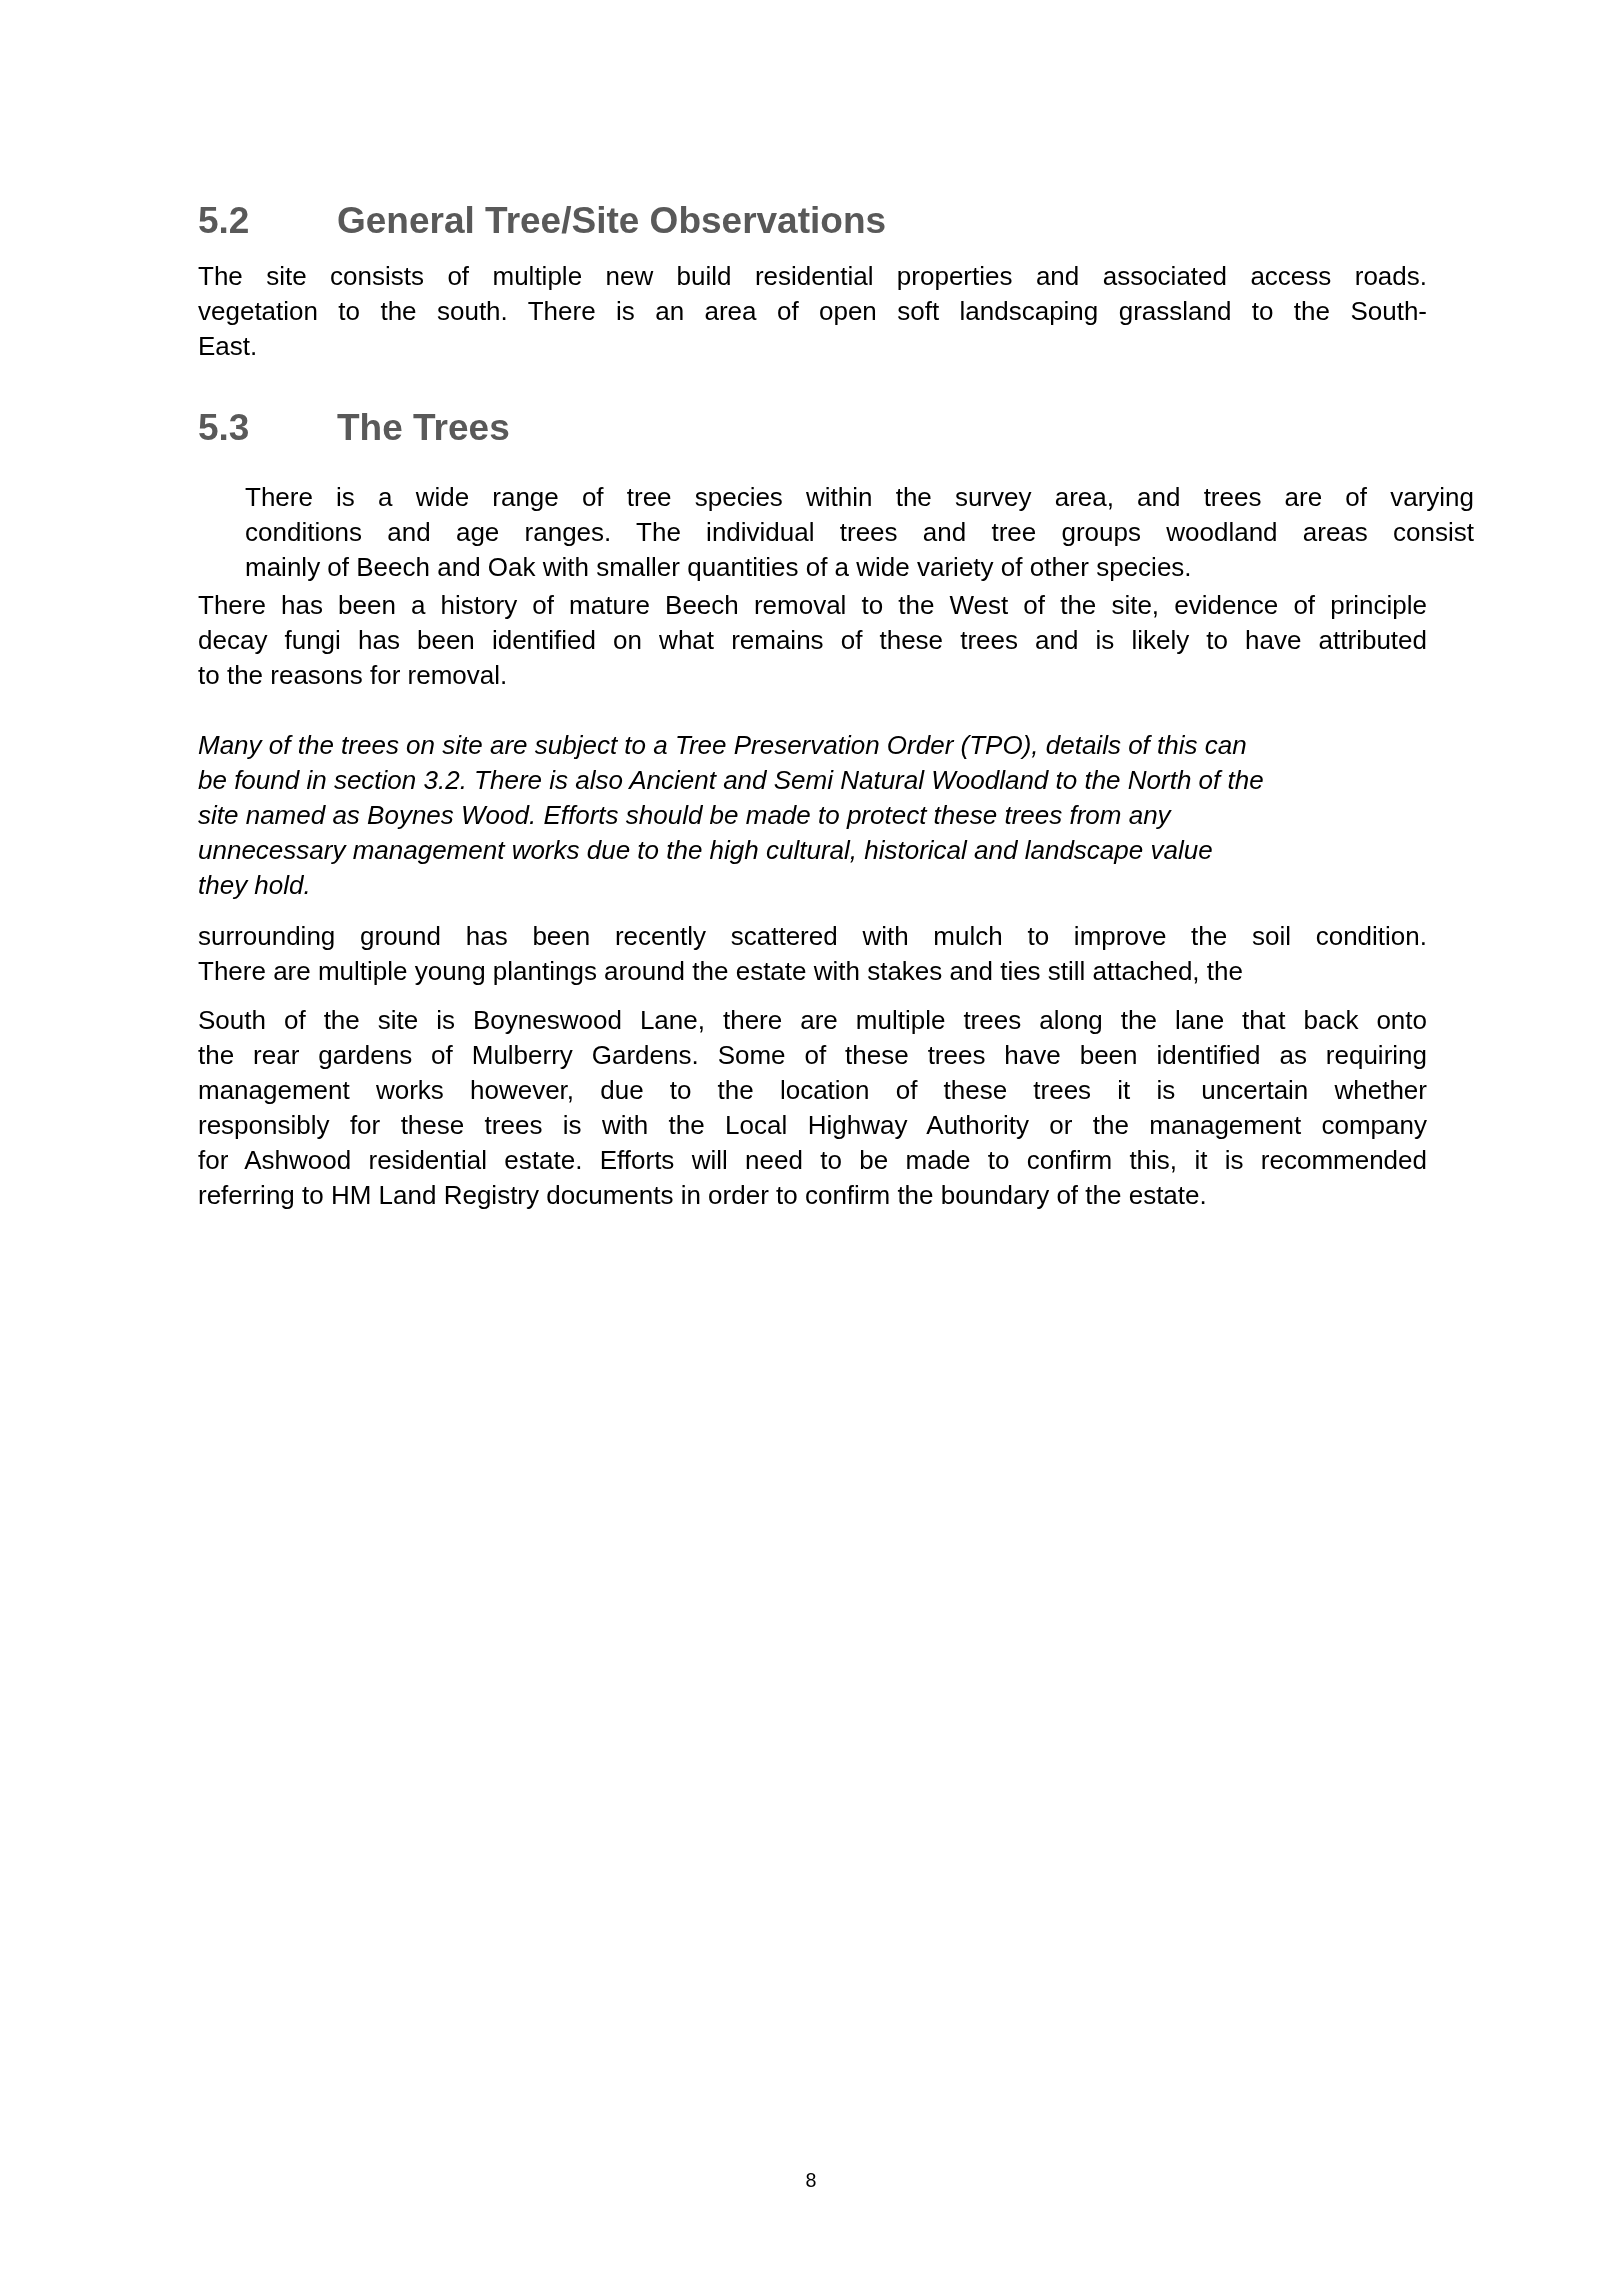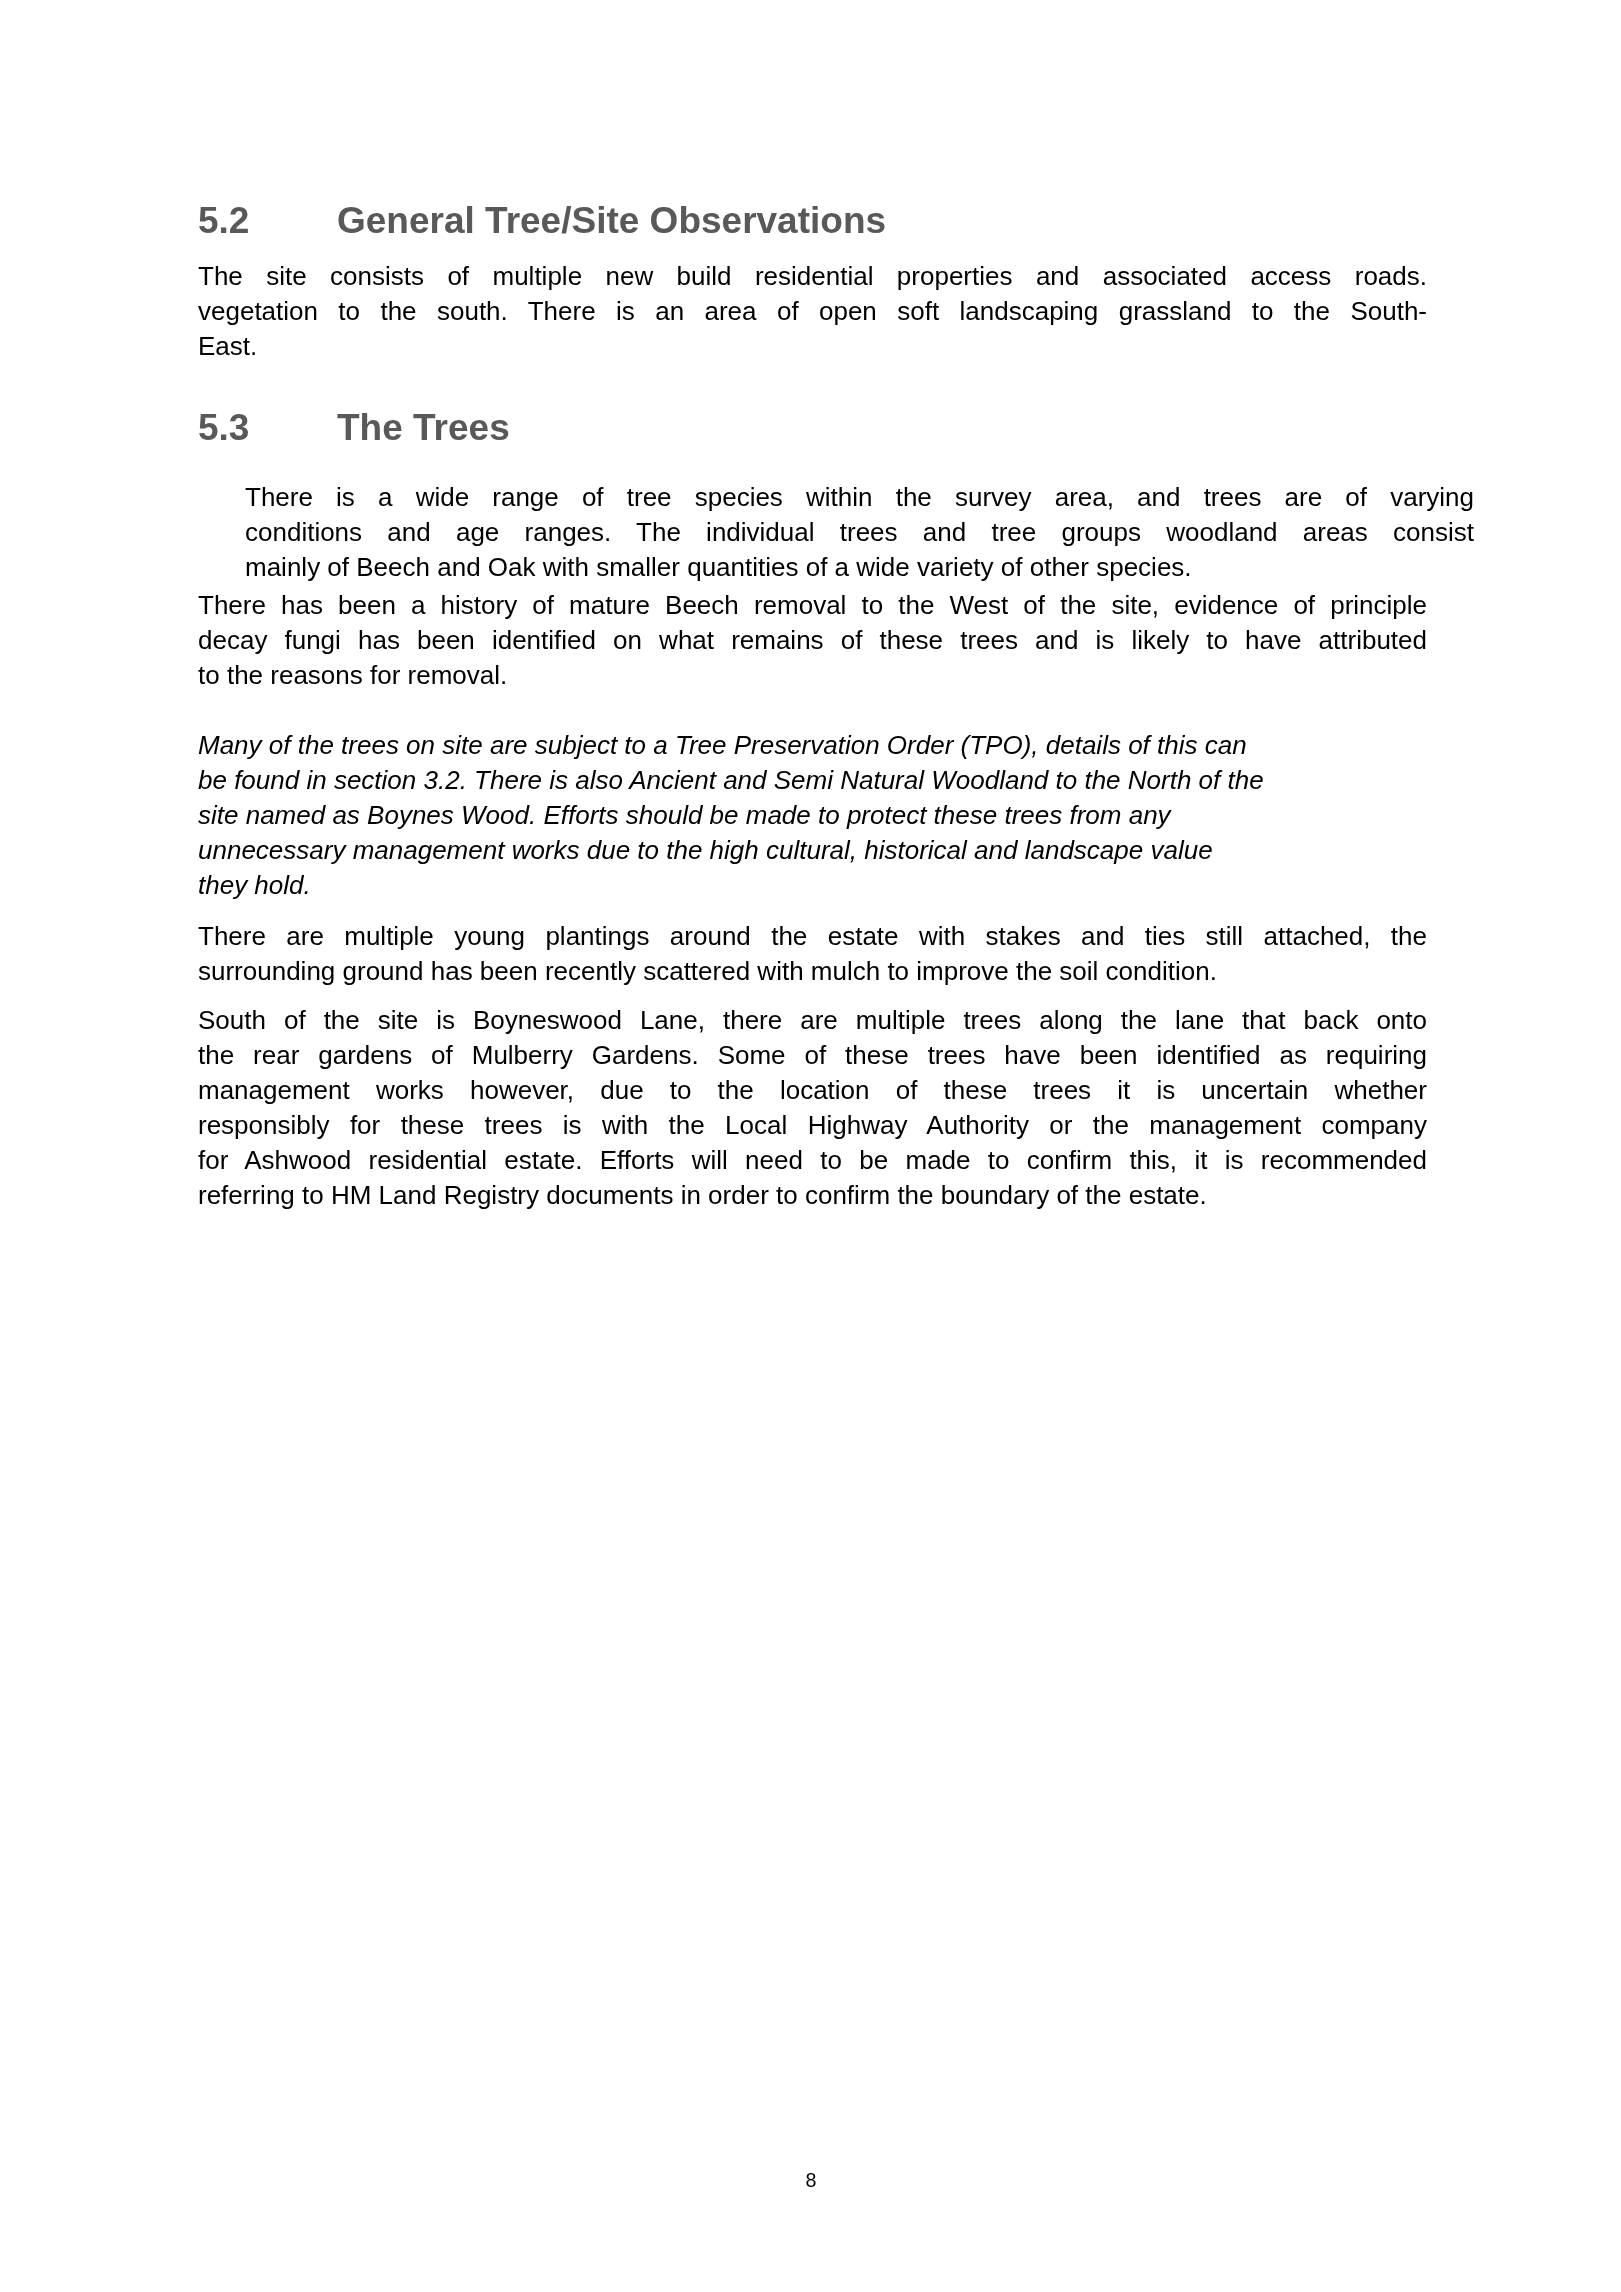--- a/index.html
+++ b/index.html
@@ -42,22 +42,22 @@
       <span class="line">to the reasons for removal.</span>
     </div>
     <div class="para" style="top:728px;font-style:italic;">
       <span class="line">Many of the trees on site are subject to a Tree Preservation Order (TPO), details of this can</span>
       <span class="line">be found in section 3.2. There is also Ancient and Semi Natural Woodland to the North of the</span>
       <span class="line">site named as Boynes Wood. Efforts should be made to protect these trees from any</span>
       <span class="line">unnecessary management works due to the high cultural, historical and landscape value</span>
       <span class="line">they hold.</span>
     </div>
     <div class="para justify" style="top:919px;">
+      <span class="line">surrounding ground has been recently scattered with mulch to improve the soil condition.</span>
       <span class="line">There are multiple young plantings around the estate with stakes and ties still attached, the</span>
-      <span class="line">surrounding ground has been recently scattered with mulch to improve the soil condition.</span>
     </div>
     <div class="para justify" style="top:1003px;">
       <span class="line">South of the site is Boyneswood Lane, there are multiple trees along the lane that back onto</span>
       <span class="line">the rear gardens of Mulberry Gardens. Some of these trees have been identified as requiring</span>
       <span class="line">management works however, due to the location of these trees it is uncertain whether</span>
       <span class="line">responsibly for these trees is with the Local Highway Authority or the management company</span>
       <span class="line">for Ashwood residential estate. Efforts will need to be made to confirm this, it is recommended</span>
       <span class="line">referring to HM Land Registry documents in order to confirm the boundary of the estate.</span>
     </div>
   </div>

